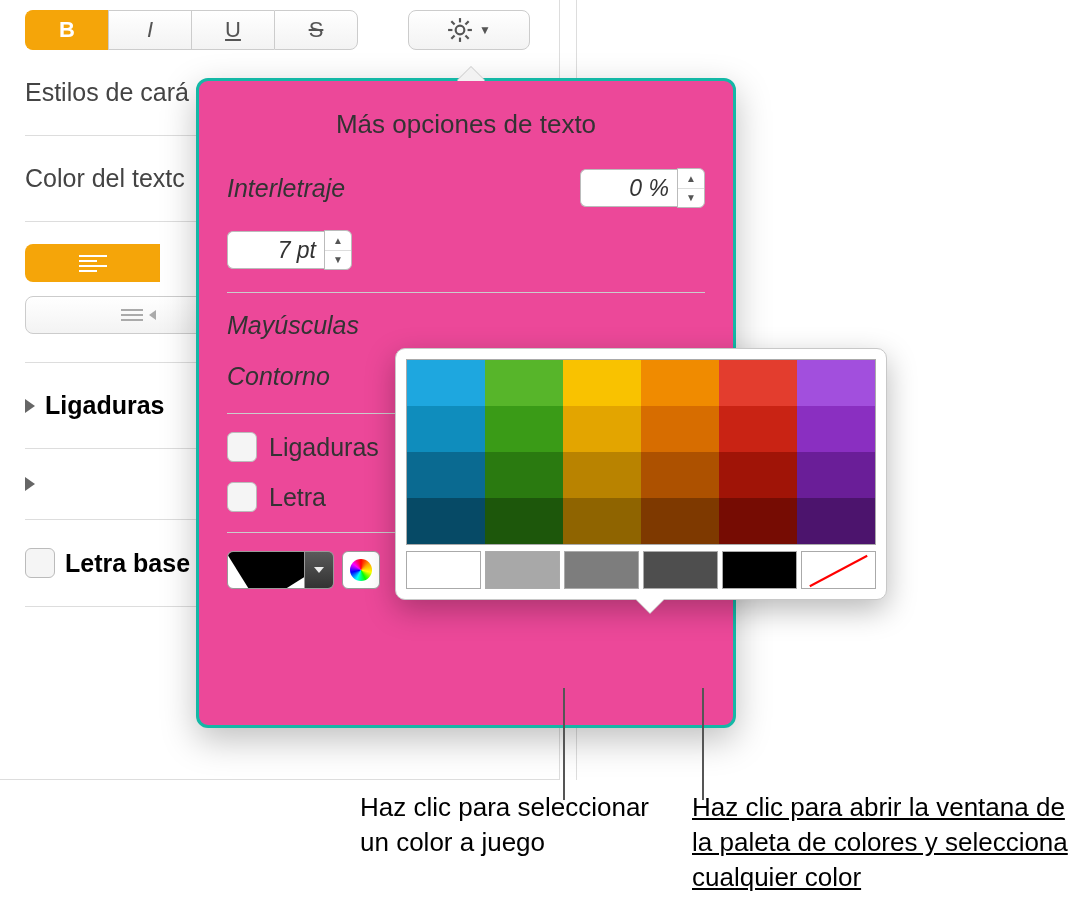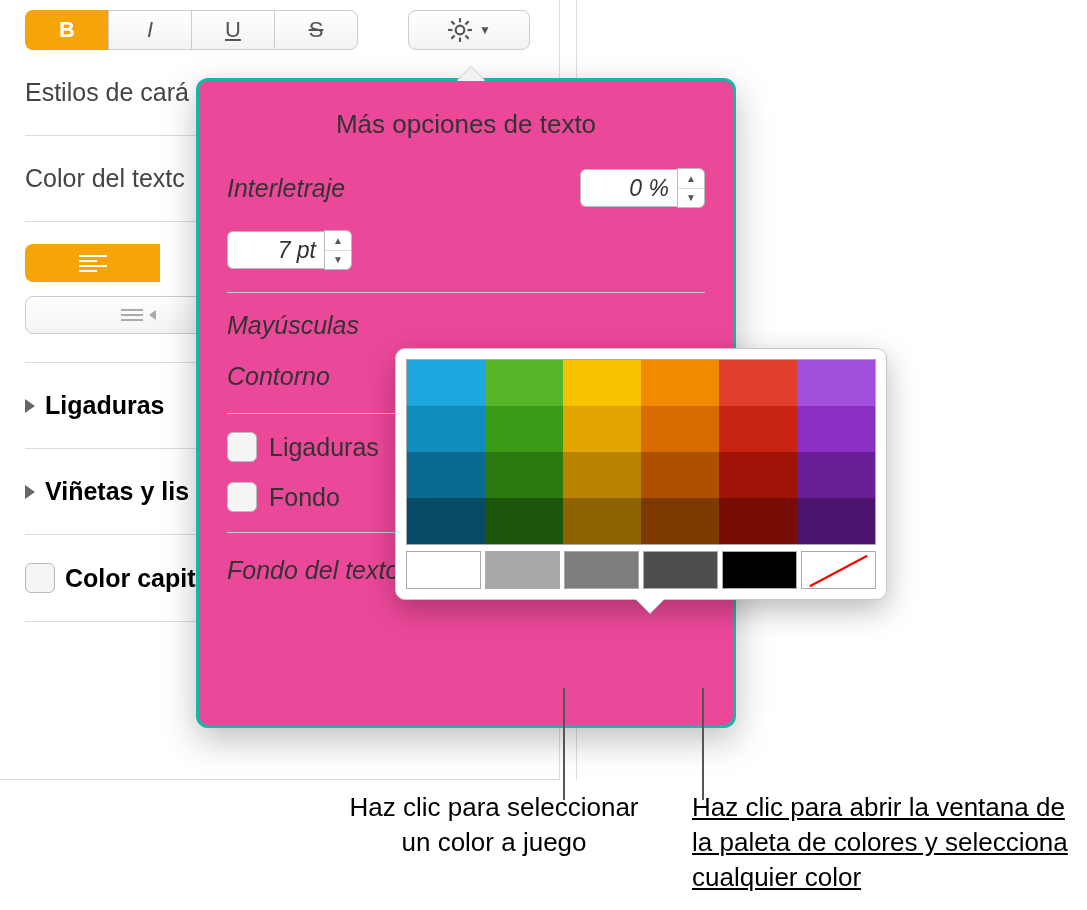--- a/index.html
+++ b/index.html
@@ -144,21 +144,21 @@
   filter: drop-shadow(0 1px 0 #c8c8c8);
 }
 .grid{display:grid;grid-template-columns:repeat(6,1fr);gap:0;border:1px solid #aaa;}
 .cell{height:46px;}
 .row2{display:grid;grid-template-columns:repeat(6,1fr);gap:4px;margin-top:6px;}
 .row2 .c{height:36px;border:1px solid #aaa;}
 .slash{position:relative;background:#fff;}
 .slash::after{content:"";position:absolute;left:4px;right:4px;top:50%;height:2px;background:red;transform:rotate(-28deg);}
 
 .callouts{position:absolute;left:0;top:790px;width:1087px;}
-.call-left{position:absolute;left:344px;top:0;width:300px;text-align:center;font-size:26px;line-height:1.35;}
+.call-left{position:absolute;left:360px;top:0;width:300px;text-align:left;font-size:26px;line-height:1.35;}
 .call-right{position:absolute;left:692px;top:0;width:395px;font-size:26px;line-height:1.35;text-decoration:underline;}
 .lead1{position:absolute;left:563px;top:688px;width:2px;height:112px;background:#555;}
 .lead2{position:absolute;left:702px;top:688px;width:2px;height:112px;background:#555;}
 .docpage{position:absolute;left:576px;top:0;width:511px;height:780px;background:#fff;border-left:1px solid #ddd;}
 
 svg.gear{width:26px;height:26px;}
 </style>
 </head>
 <body>
 
@@ -221,26 +221,25 @@
   </div>
   <div class="hr"></div>
 
   <div class="disclose-row">
     <span class="tri"></span>
     <span>Ligaduras</span>
   </div>
   <div class="hr"></div>
   <div class="disclose-row">
     <span class="tri"></span>
-    <span>Viñetas y lis</span>
   </div>
   <div class="hr"></div>
   <div class="disclose-row" style="font-weight:600">
     <span class="chk"></span>
-    <span>Color capit</span>
+    <span>Letra base</span>
   </div>
   <div class="hr"></div>
 </div>
 
 <div class="popover">
   <div class="pop-title">Más opciones de texto</div>
 
   <div class="pop-row">
     <span>Interletraje</span>
     <div class="num-field">
@@ -273,27 +272,26 @@
   </div>
 
   <div class="pop-hr"></div>
 
   <div class="chkrow">
     <span class="chk"></span>
     <span>Ligaduras</span>
   </div>
   <div class="chkrow">
     <span class="chk"></span>
-    <span>Fondo</span>
+    <span>Letra</span>
   </div>
 
   <div class="pop-hr"></div>
 
   <div class="pop-row" style="margin-bottom:0">
-    <span>Fondo del texto</span>
     <div class="well">
       <div class="well-swatch"></div>
       <div class="well-drop"></div>
       <div class="wheel-btn">
         <div class="wheel"></div>
       </div>
     </div>
   </div>
 </div>
 

